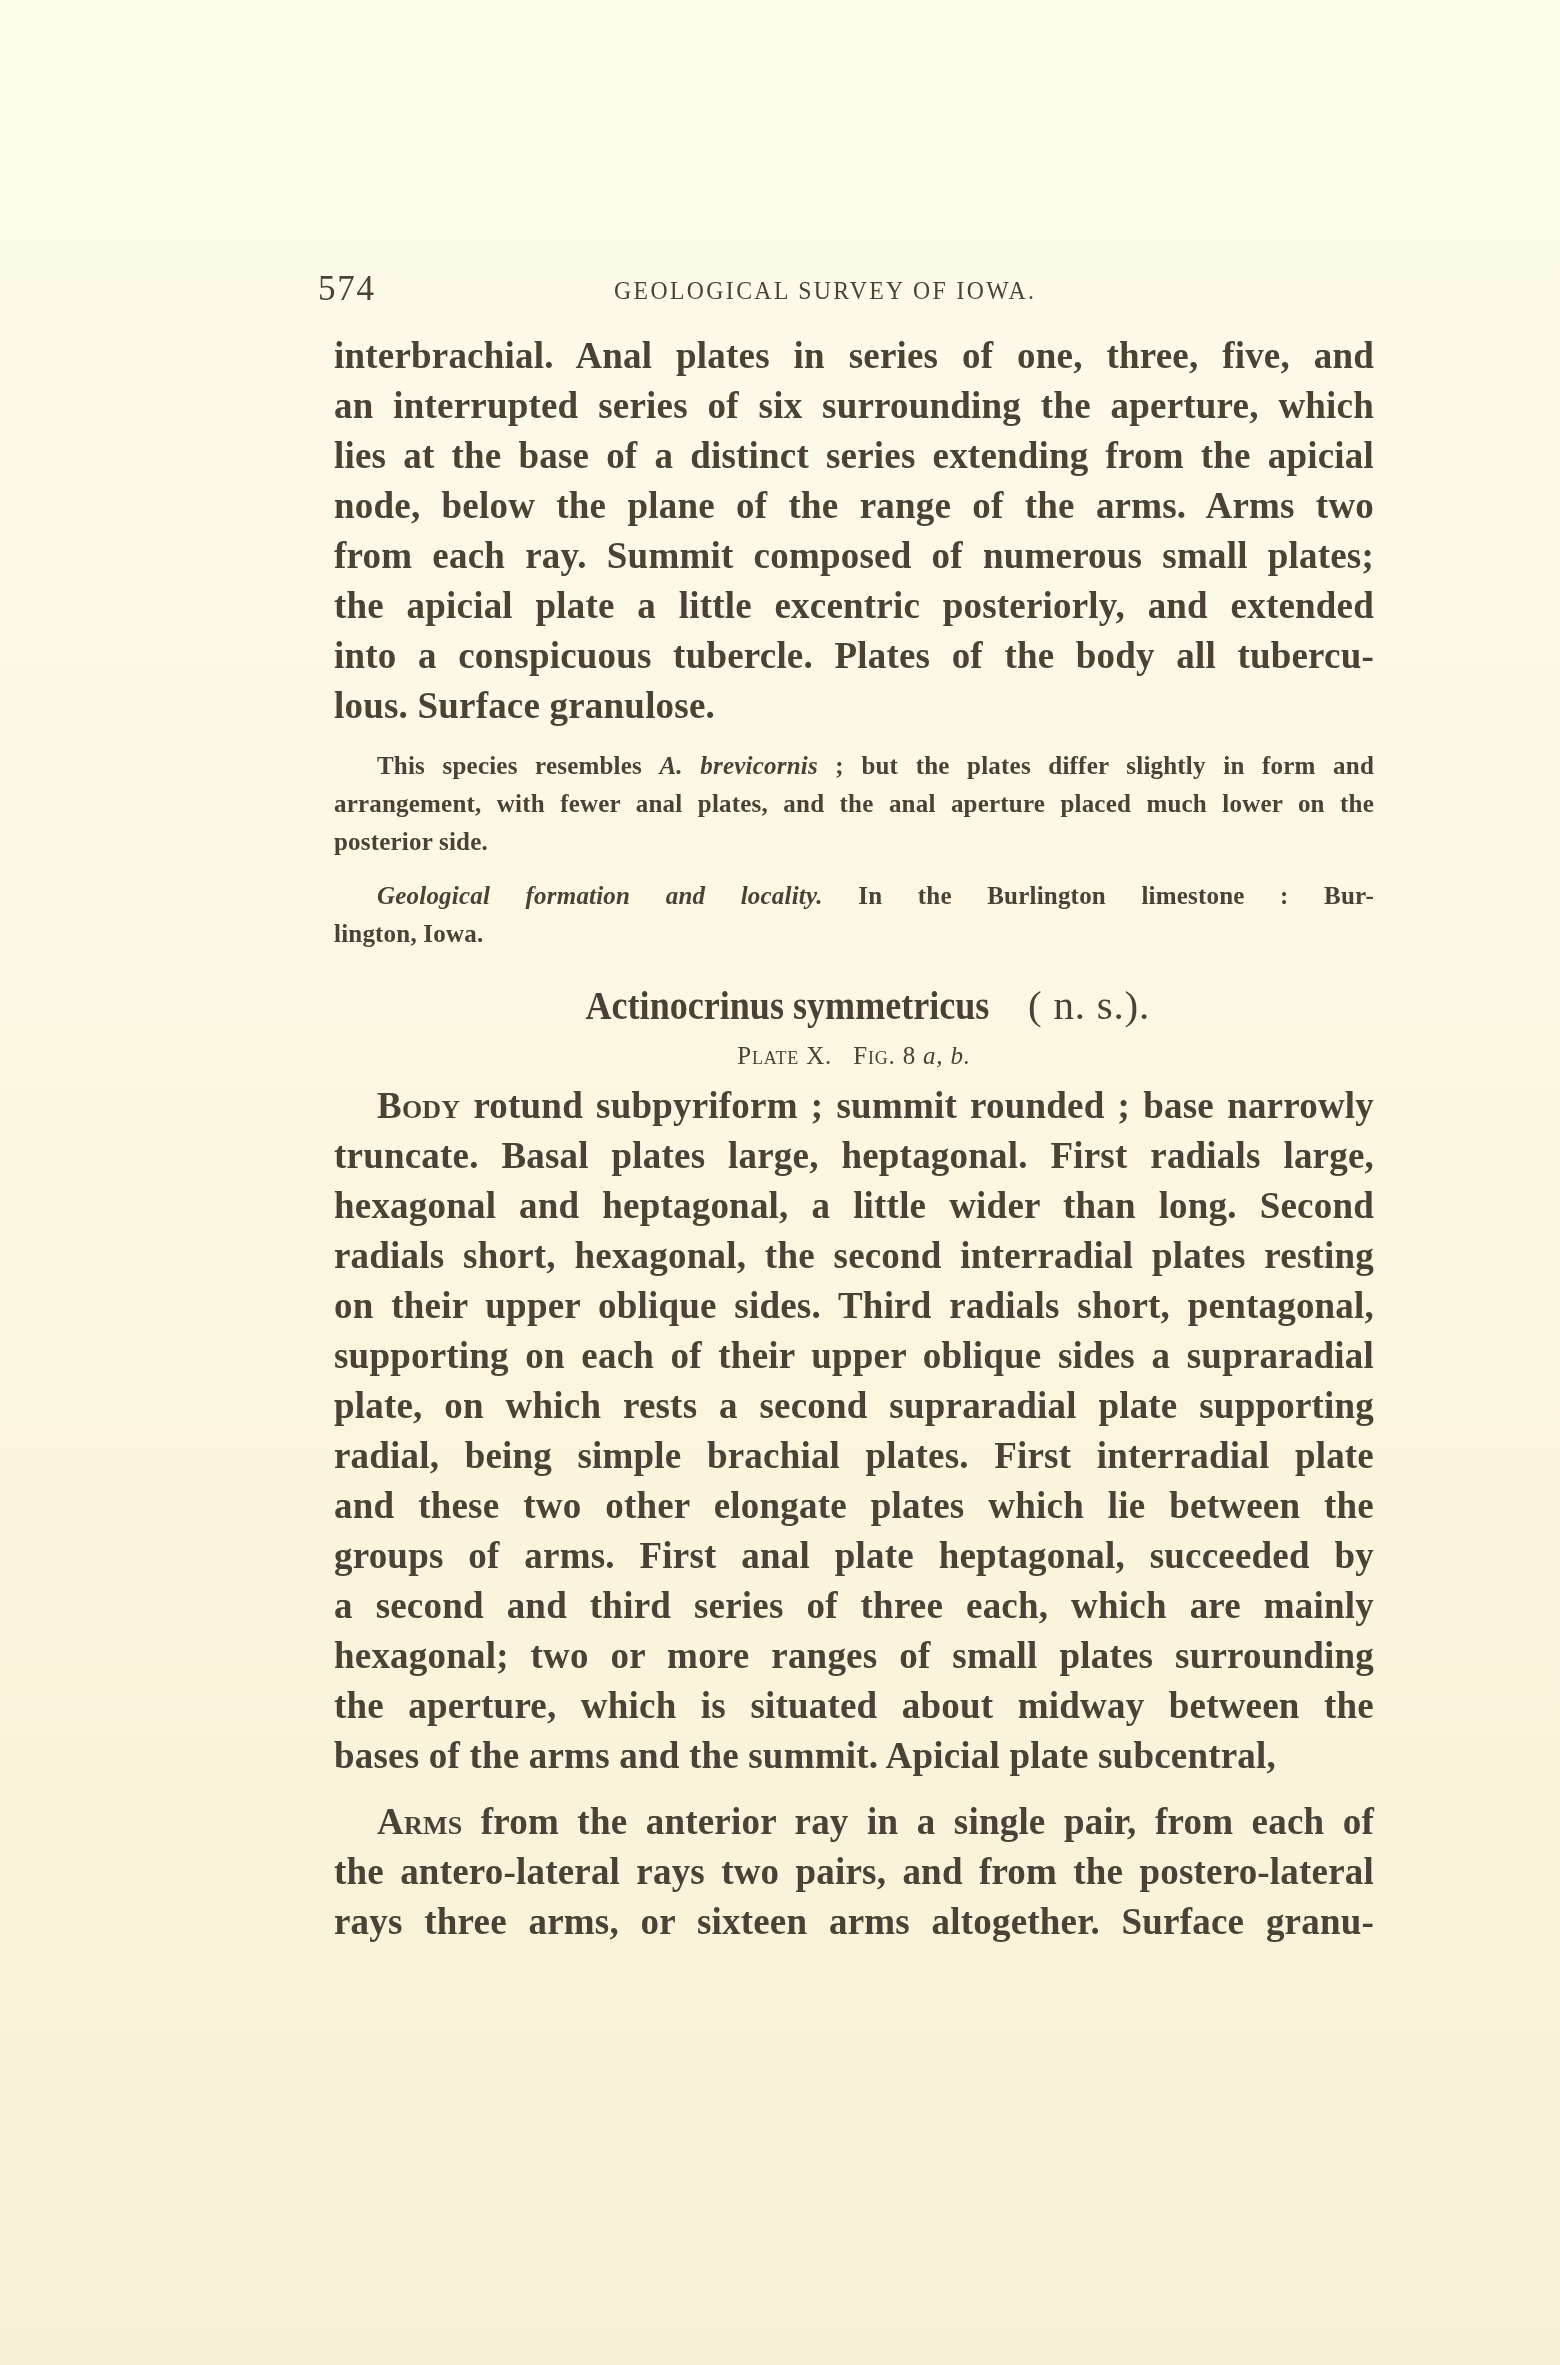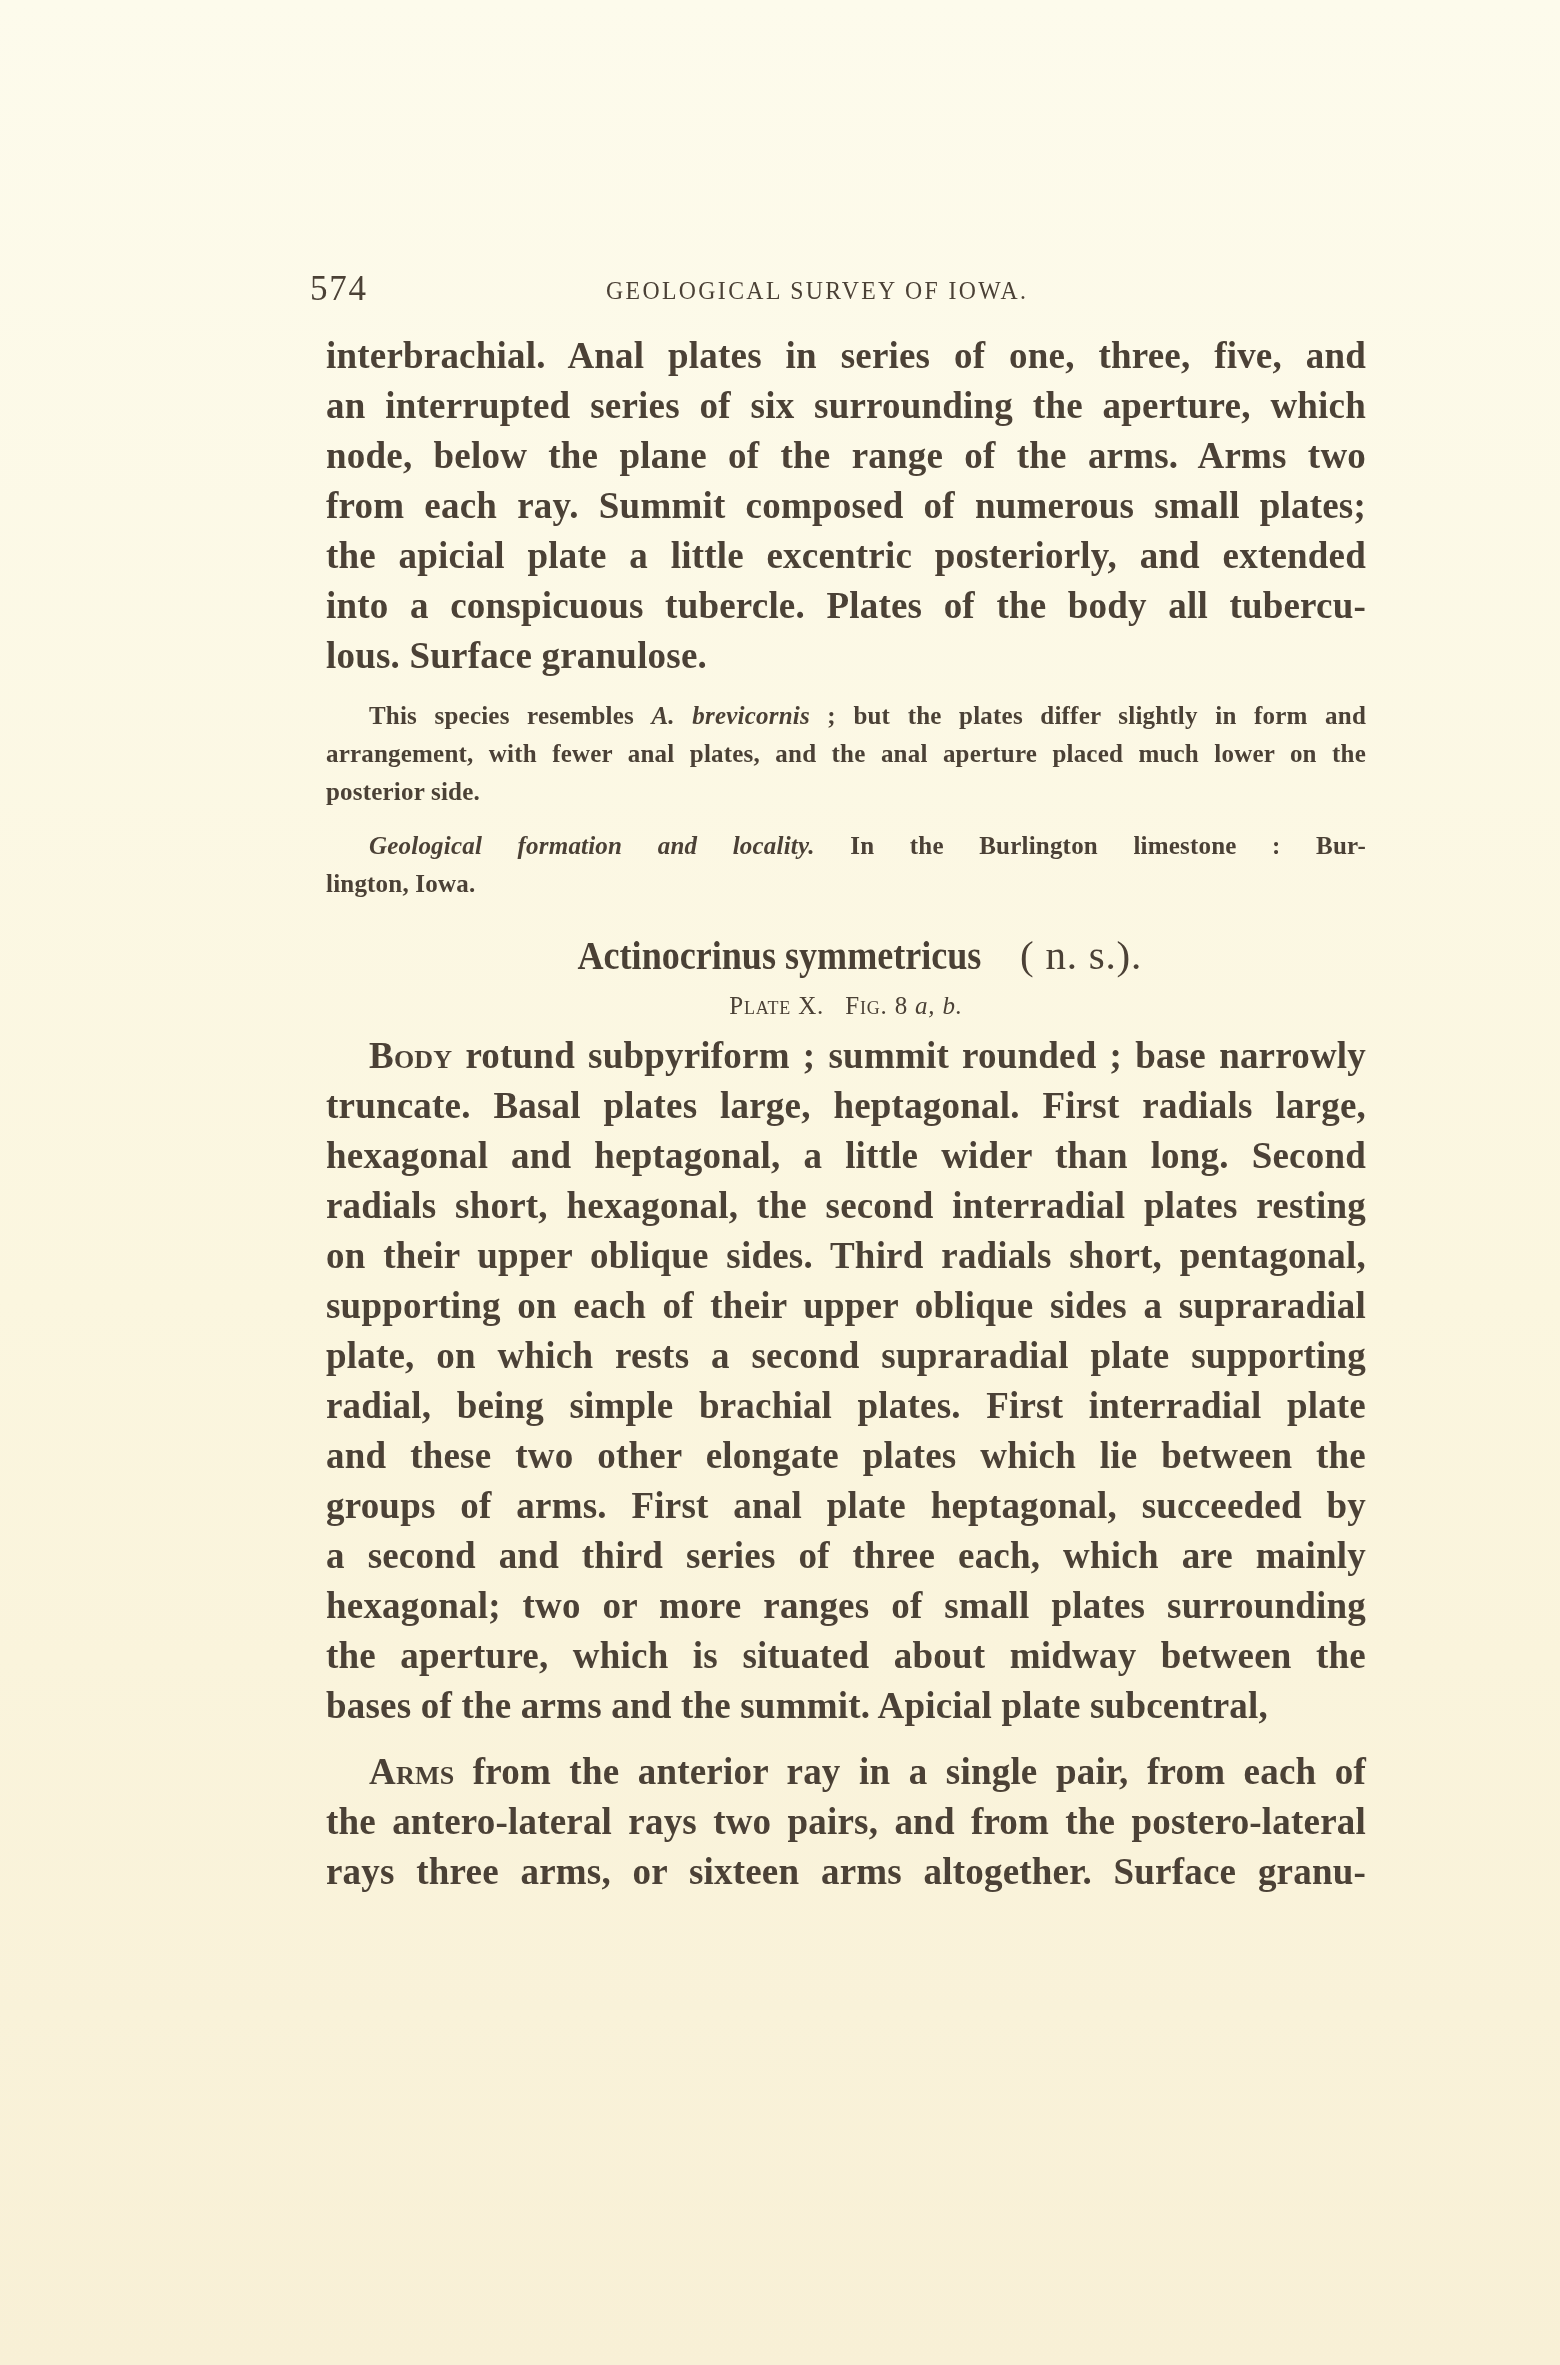--- a/index.html
+++ b/index.html
@@ -11,21 +11,21 @@
     height: 2366px;
     background: #fcf8e4;
     background-image: linear-gradient(to bottom, #fdfbec 0%, #fbf6df 55%, #f8f0d6 100%);
     position: relative;
     overflow: hidden;
     font-family: "Liberation Serif", "DejaVu Serif", serif;
     color: #4b4136;
   }
   .page {
     position: absolute;
-    left: 310px;
+    left: 318px;
     top: 263px;
     width: 1072px;
   }
   .running-head {
     position: relative;
     height: 51px;
     font-size: 31px;
     line-height: 51px;
   }
   .page-number {
@@ -120,20 +120,21 @@
 <div class="page">
 
   <div class="running-head">
     <span class="page-number">574</span>
     <span class="running-title">GEOLOGICAL SURVEY OF IOWA.</span>
   </div>
 
   <div id="para-1" class="para para-lines body-text">
     <span class="line">interbrachial. Anal plates in series of one, three, five, and</span>
     <span class="line">an interrupted series of six surrounding the aperture, which</span>
+    <span class="line">lies at the base of a distinct series extending from the apicial</span>
     <span class="line">node, below the plane of the range of the arms. Arms two</span>
     <span class="line">from each ray. Summit composed of numerous small plates;</span>
     <span class="line">the apicial plate a little excentric posteriorly, and extended</span>
     <span class="line">into a conspicuous tubercle. Plates of the body all tubercu-</span>
     <span class="line last">lous. Surface granulose.</span>
   </div>
 
   <div id="note-1" class="para para-lines small-text">
     <span class="line indent"><span>This species resembles </span><span class="ital">A. brevicornis</span><span> ; but the plates differ slightly in form and</span></span>
     <span class="line">arrangement, with fewer anal plates, and the anal aperture placed much lower on the</span>

